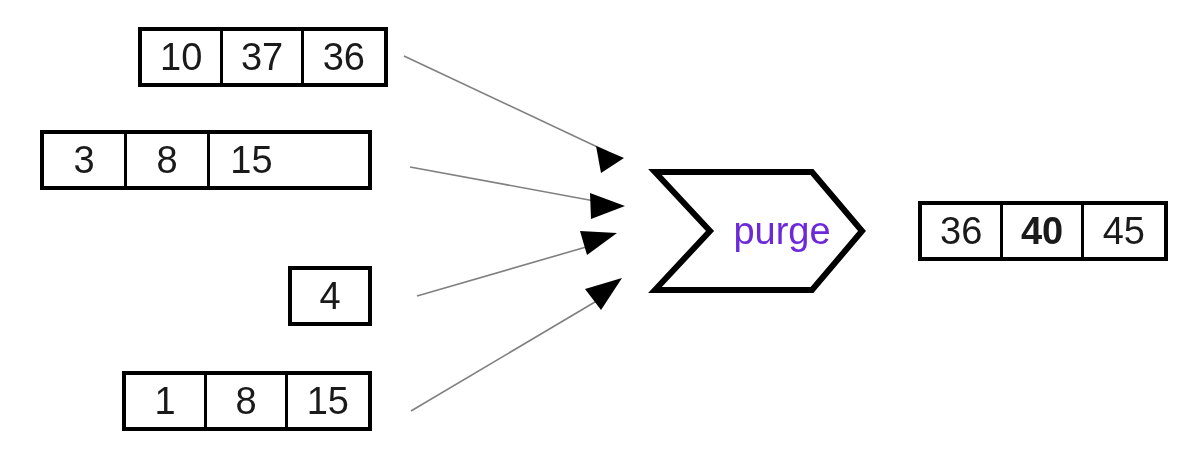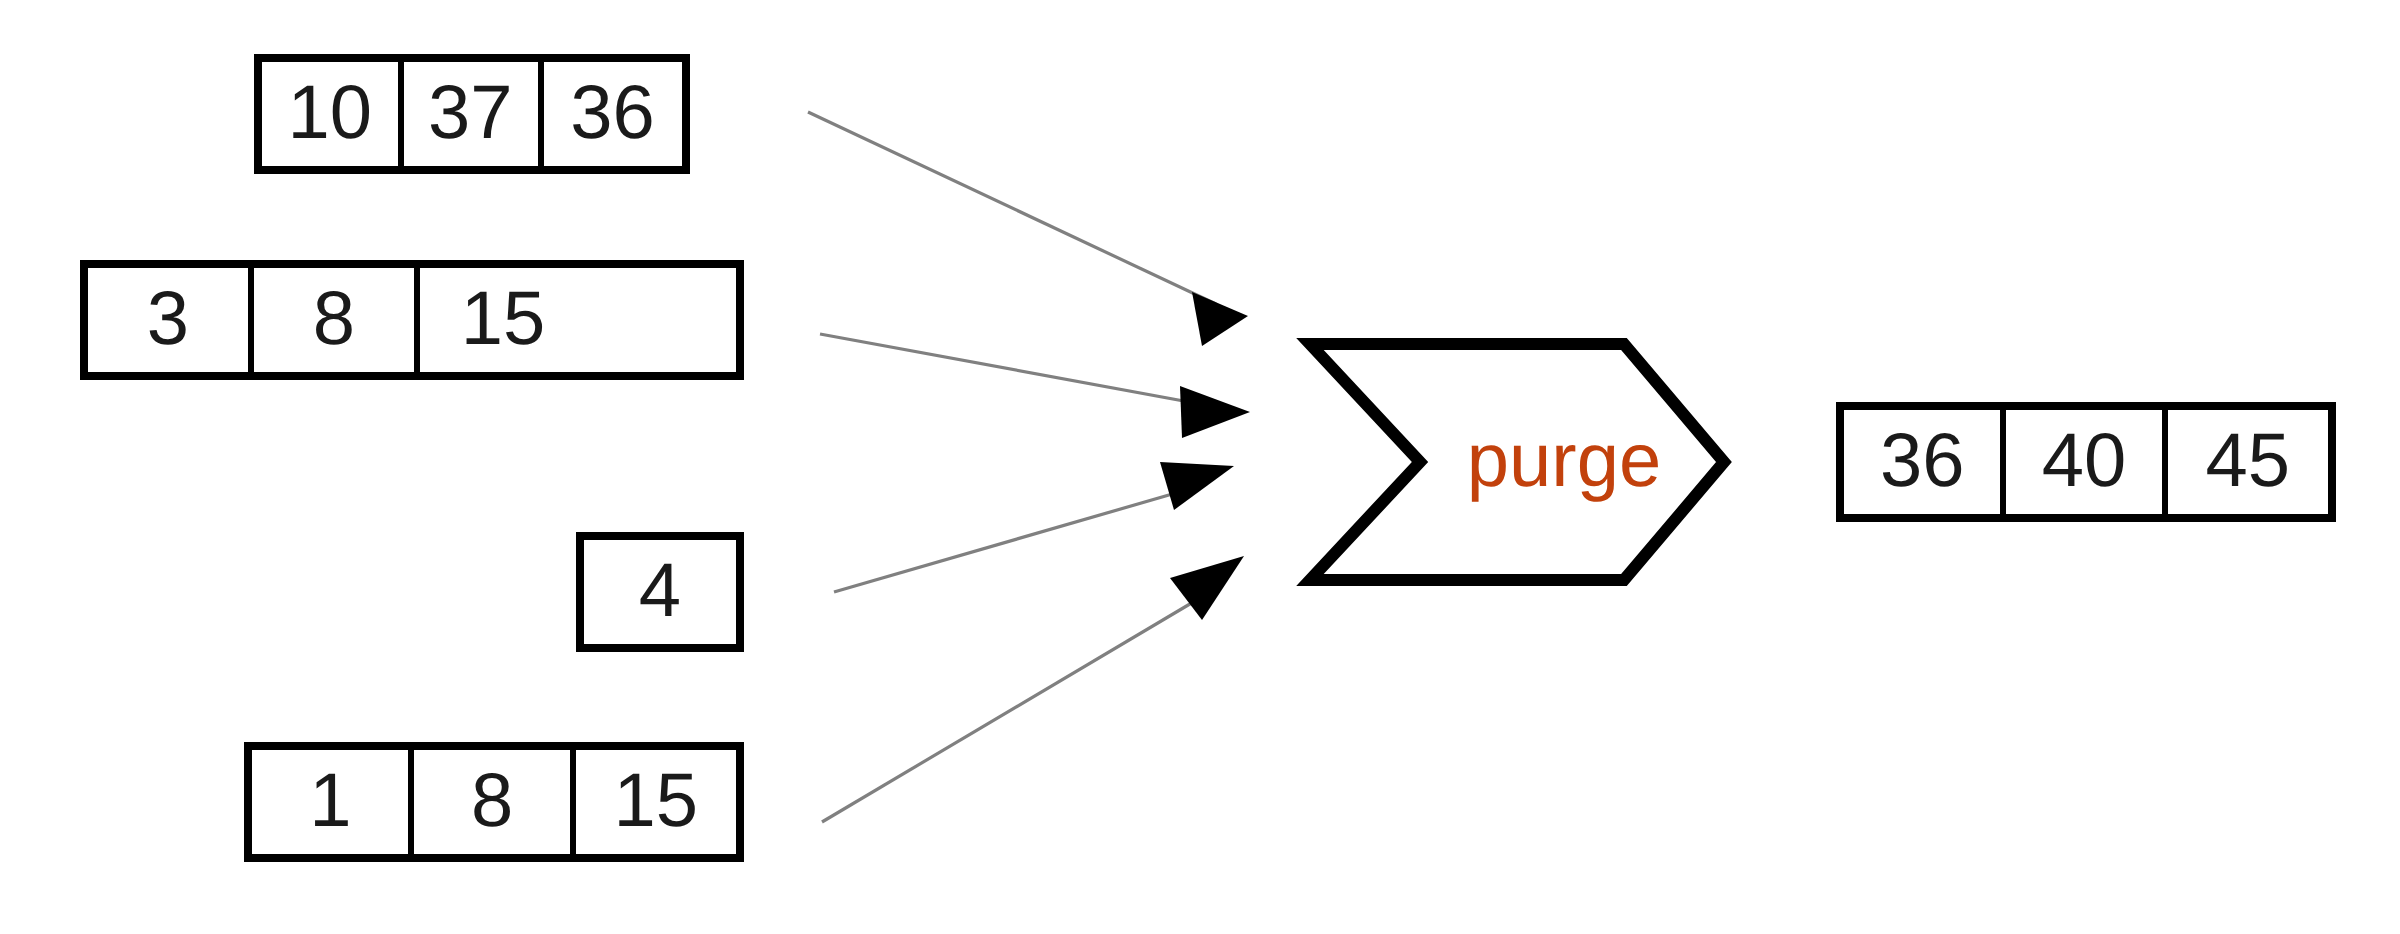--- a/index.html
+++ b/index.html
@@ -41,32 +41,32 @@
   }
   #arrows {
     position: absolute;
     left: 0;
     top: 0;
     width: 1200px;
     height: 467px;
   }
   .process-label {
     position: absolute;
-    color: #c2410c;
+    color: #6d28d9;
     font-size: 38px;
     line-height: 1;
     white-space: nowrap;
   }
 </style>
 </head>
 <body>
 
 <div id="canvas">
 
-  <div class="array" style="left:127px; top:27px; width:218px; height:60px;">
+  <div class="array" style="left:138px; top:27px; width:250px; height:60px;">
     <div class="cell" style="width:84px;">10</div>
     <div class="cell" style="width:83px;">37</div>
     <div class="cell" style="width:83px;">36</div>
   </div>
 
   <div class="array" style="left:40px; top:130px; width:332px; height:60px;">
     <div class="cell" style="width:83px;">3</div>
     <div class="cell" style="width:83px;">8</div>
     <div class="cell" style="width:83px;">15</div>
   </div>
@@ -76,21 +76,21 @@
   </div>
 
   <div class="array" style="left:122px; top:371px; width:250px; height:60px;">
     <div class="cell" style="width:84px;">1</div>
     <div class="cell" style="width:83px;">8</div>
     <div class="cell" style="width:83px;">15</div>
   </div>
 
   <div class="array" style="left:918px; top:201px; width:250px; height:60px;">
     <div class="cell" style="width:84px;">36</div>
-    <div class="cell" style="width:83px;">40</div>
+    <div class="cell" style="width:83px;font-weight:bold;">40</div>
     <div class="cell" style="width:83px;">45</div>
   </div>
 
   <svg id="arrows" viewBox="0 0 1200 467">
 
     <g>
       <line x1="404" y1="56" x2="608" y2="152" stroke="#808080" stroke-width="1.6"></line>
       <polygon points="624,158 596,146 601,173" fill="#000000"></polygon>
     </g>
 

